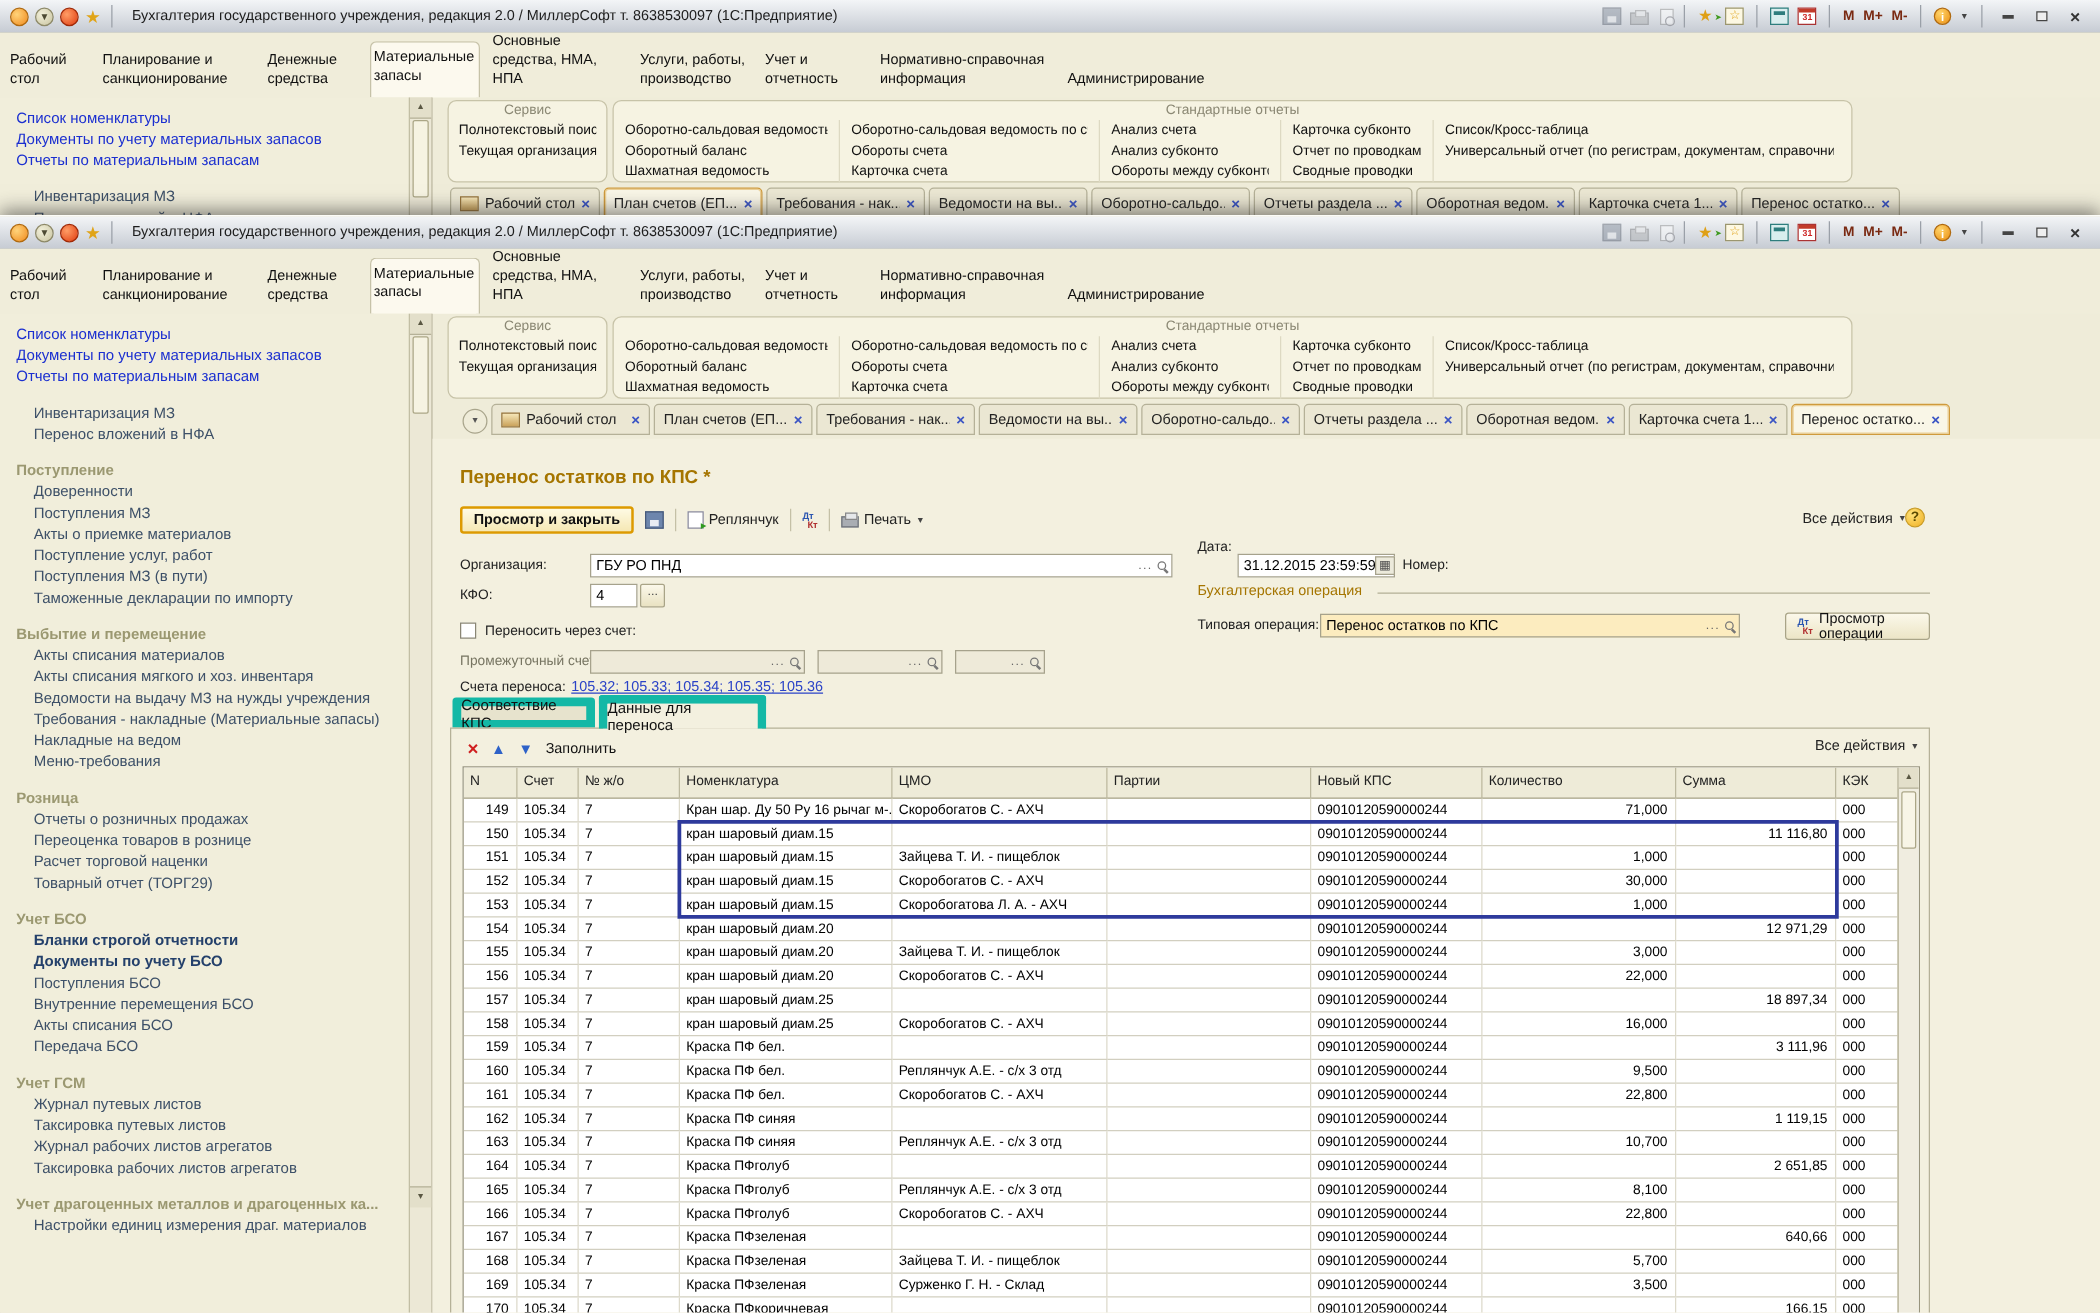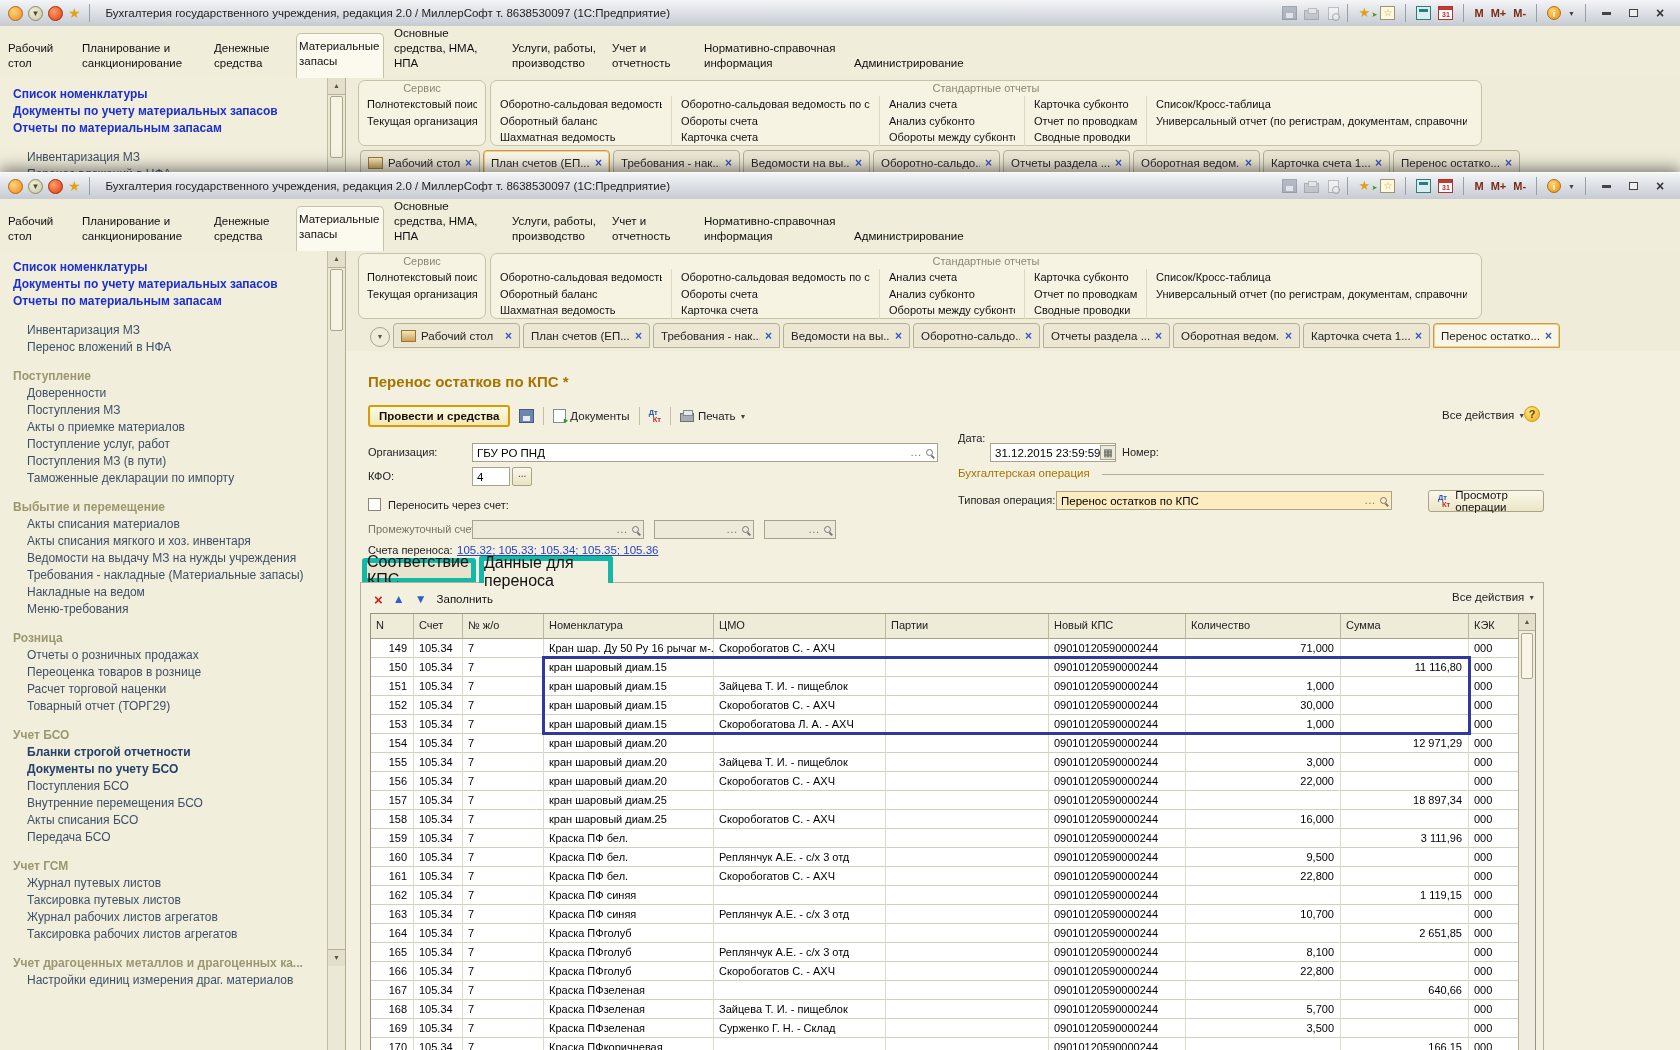--- a/index.html
+++ b/index.html
@@ -59,21 +59,21 @@
   .ribbon .rtab:nth-of-type(5){width:110px}
   .ribbon .rtab:nth-of-type(6){width:92px}
   .ribbon .rtab:nth-of-type(7){width:84px}
   .ribbon .rtab:nth-of-type(8){width:142px}
   .ribbon .rtab:nth-of-type(9){width:120px}
   
   .sb{position:absolute;left:0;top:78px;bottom:0;width:346px;background:#f1eedb;
       border-right:1px solid #b2ae95;box-sizing:border-box}
   .sb-inner{position:absolute;left:0;top:0;right:17px;bottom:0;padding:8px 0 0 13px;overflow:hidden}
   .sb-item{font-size:12px;height:17px;line-height:17px;color:#3d5068;white-space:nowrap;overflow:hidden;cursor:pointer}
-  .sb-item.b{color:#1b2fd0;font-weight:bold}
+  .sb-item.b{color:#1b2fd0;font-weight:normal}
   .sb-item.h{color:#9b9871;font-weight:bold}
   .sb-item.bi{color:#24406b;font-weight:bold;padding-left:14px}
   .sb-item.i{padding-left:14px}
   .sb-item.gap{height:12px;cursor:default}
   .sb-scroll{position:absolute;right:0;top:0;bottom:0;width:17px;background:#ece8d6;border-left:1px solid #c2bea4}
   .sbtn{height:16px;background:#e3dfca;border-bottom:1px solid #b5b198;text-align:center;font-size:7px;color:#5a5743;line-height:16px}
   .sthumb{margin:1px 2px;height:60px;background:#f6f3e2;border:1px solid #aba686;border-radius:2px}
   .sbtn.bot{position:absolute;bottom:85px;left:0;right:0;border-top:1px solid #b5b198;border-bottom:none}
   
   .panels{position:absolute;left:346px;right:0;top:78px;height:74px}
@@ -133,22 +133,22 @@
   .mag::after{content:"";position:absolute;width:4px;height:1.5px;background:#777;transform:rotate(45deg);right:-3px;bottom:-2px}
   .dots3{letter-spacing:1px;cursor:pointer}
   .calbtn{width:16px;height:15px;background:#eceadb;border:1px solid #a6a28c;font-size:10px;line-height:13px;
           text-align:center;color:#555;cursor:pointer}
   .smallbtn{height:19px;background:linear-gradient(#fbf8ea,#e9e2c2);border:1px solid #a9a487;border-radius:2px;
             font-size:10px;padding:0 5px;cursor:pointer;color:#444}
   .checkbox{width:13px;height:13px;background:#fff;border:1px solid #8a8674;cursor:pointer}
   .acc-line{border-top:1px solid #b3af96;height:0}
   .amber-text{font-size:11.5px;color:#a57500}
   .link{font-size:11.5px;color:#2b43c7;text-decoration:underline;cursor:pointer;white-space:nowrap}
-  .ptab{height:25px;background:#e7e3cd;border:5px solid #14b8a6;border-radius:3px 3px 0 0;
-        font-size:16px;display:flex;align-items:center;justify-content:center;cursor:pointer}
+  .ptab{height:25px;background:#e7e3cd;border:7px solid #14b8a6;border-radius:3px 3px 0 0;
+        font-size:12px;display:flex;align-items:center;justify-content:center;cursor:pointer}
   .ptab.active{background:#f3f0df;border-bottom:none;z-index:3;height:27px}
   .tabpage{left:14px;top:231px;width:1184px;bottom:-1px;border:1px solid #b5b198;background:#f3f0df}
   .grid-toolbar{left:28px;top:238px;display:flex;align-items:center;gap:10px;height:20px}
   .gt-x{color:#cf1f1f;font-weight:bold;font-size:15px;line-height:15px;cursor:pointer}
   .gt-up,.gt-dn{color:#2e62c8;font-size:12px;line-height:12px;cursor:pointer}
   .gt-fill{font-size:11.5px;cursor:pointer}
   
   .grid{left:24px;top:262px;width:1166px;height:450px;background:#fff;border:1px solid #98947d;overflow:hidden}
   .ghead{display:flex;height:25px;background:#eeebd8}
   .gh{border-right:1px solid #bcb89e;border-bottom:1px solid #a8a489;font-size:11px;color:#222;
@@ -529,26 +529,26 @@
 
         <span class="lbl">Перенос остатко...</span>
         <span class="mdi-close">×</span>
       </div>
     </div>
 
   <div class="doc">
     <div class="abs doc-title">Перенос остатков по КПС *</div>
 
     <div class="abs cmdbar">
-      <div class="btn btn-primary">Провести и средства</div>
+      <div class="btn btn-primary">Просмотр и закрыть</div>
       <span class="ticon i-save"></span>
       <span class="csep"></span>
       <div class="linklike">
         <span class="i-post"></span>
-        <span>Документы</span>
+        <span>Реплянчук</span>
       </div>
       <span class="csep"></span>
       <span class="dtkt">
         <span class="dt">Дт</span>
           <span class="kt">Кт</span>
       </span>
       <span class="csep"></span>
       <div class="linklike">
         <span class="i-print2"></span>
         <span>Печать</span>

